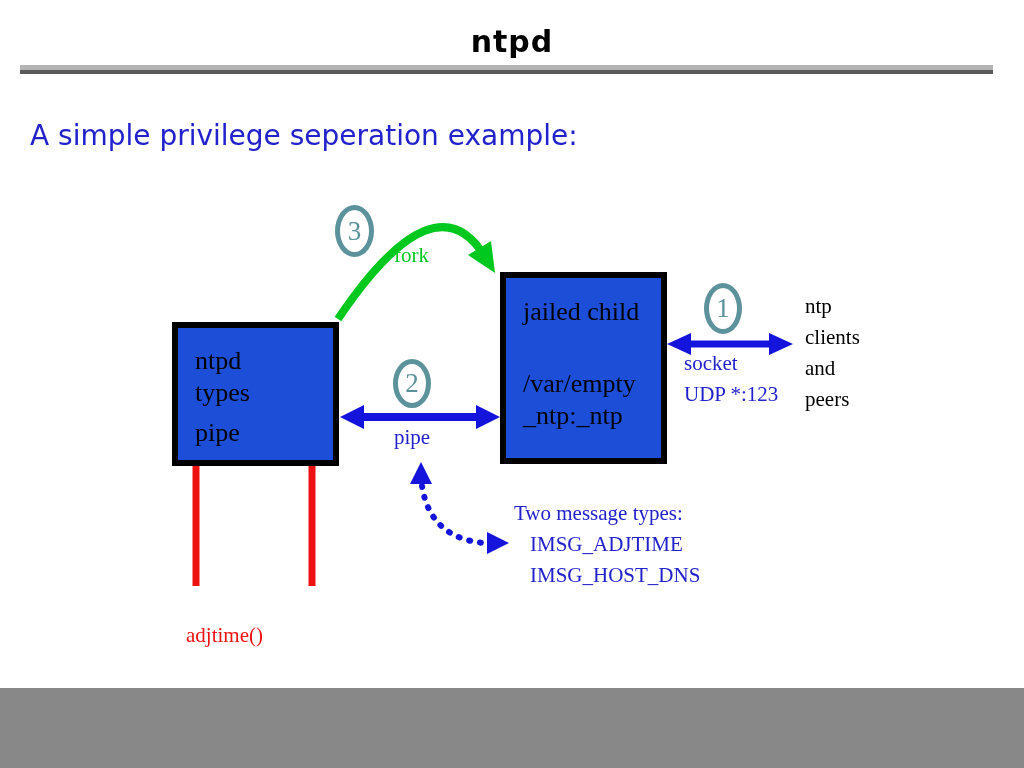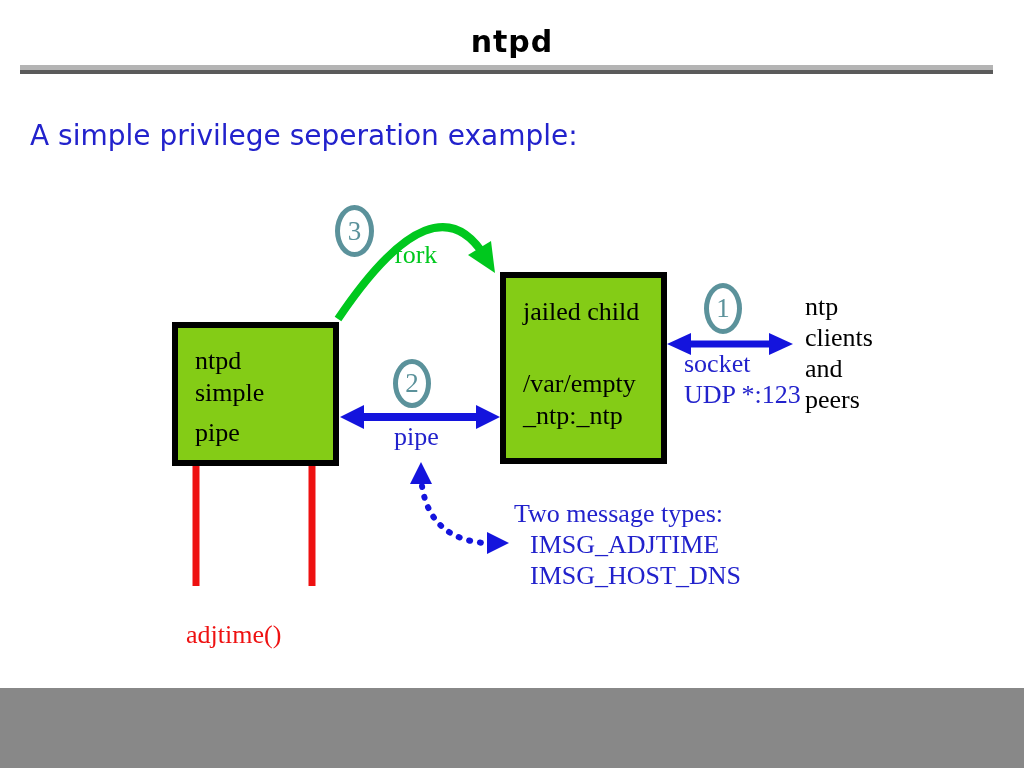--- a/index.html
+++ b/index.html
@@ -30,42 +30,42 @@
   .stroke-blue  { stroke:var(--accent-blue); stroke-width:8; fill:none; }
   .stroke-blue-thin { stroke:var(--accent-blue); stroke-width:7; fill:none; }
   .fill-blue    { fill:var(--accent-blue); }
   .stroke-dotted {
     stroke:var(--accent-blue); stroke-width:6; fill:none;
     stroke-dasharray:1 10; stroke-linecap:round;
   }
   .stroke-red { stroke:var(--red); stroke-width:7; fill:none; }
   
   .pbox {
-    position:absolute; background:#84cc16; border:6px solid var(--ink);
+    position:absolute; background:#1d4ed8; border:6px solid var(--ink);
     box-sizing:border-box; font-size:26px; color:var(--ink);
   }
   .pbox .line { display:block; line-height:32px; }
   .box-master { left:172px; top:322px; width:167px; height:144px; padding:17px 0 0 17px; }
   .box-master .line3 { margin-top:8px; }
   .box-child  { left:500px; top:272px; width:167px; height:192px; padding:18px 0 0 17px; }
   .box-child .line2 { margin-top:40px; }
   .box-child .line3 { margin-top:0; }
   
   .badge {
     position:absolute; box-sizing:border-box;
     border:5px solid var(--teal); border-radius:50%;
     background:#fff; color:var(--teal);
     display:flex; align-items:center; justify-content:center;
     font-size:27px;
   }
   .badge-3 { left:335px; top:205px; width:39px; height:52px; }
   .badge-2 { left:393px; top:359px; width:38px; height:49px; }
   .badge-1 { left:704px; top:283px; width:38px; height:51px; }
   
-  .lbl { position:absolute; font-size:26px; line-height:30px; }
+  .lbl { position:absolute; font-size:21px; line-height:30px; }
   .lbl-fork   { left:394px; top:240px; color:var(--green); }
   .lbl-pipe   { left:394px; top:422px; color:var(--text-blue); }
   .lbl-socket { left:684px; top:348px; color:var(--text-blue); line-height:31px; }
   .lbl-peers  { left:805px; top:291px; color:var(--ink); line-height:31px; }
   .lbl-msg    { left:514px; top:498px; color:var(--text-blue); line-height:31px; }
   .lbl-msg .item { padding-left:16px; }
   .lbl-adjtime { left:150px; top:620px; color:var(--red);margin-left:36px; }
   .lbl-gethost { left:268px; top:590px; color:var(--red); }
 </style>
 </head>
@@ -75,21 +75,21 @@
 
   <div class="title">ntpd</div>
   <div class="rule">
     <div class="light"></div>
     <div class="dark"></div>
   </div>
   <div class="heading">A simple privilege seperation example:</div>
 
   <div class="pbox box-master">
     <span class="line">ntpd</span>
-    <span class="line">simple</span>
+    <span class="line">types</span>
     <span class="line line3">pipe</span>
   </div>
   <div class="pbox box-child">
     <span class="line">jailed child</span>
     <span class="line line2">/var/empty</span>
     <span class="line line3">_ntp:_ntp</span>
   </div>
 
   <svg class="overlay" width="1024" height="768" viewBox="0 0 1024 768">
 

